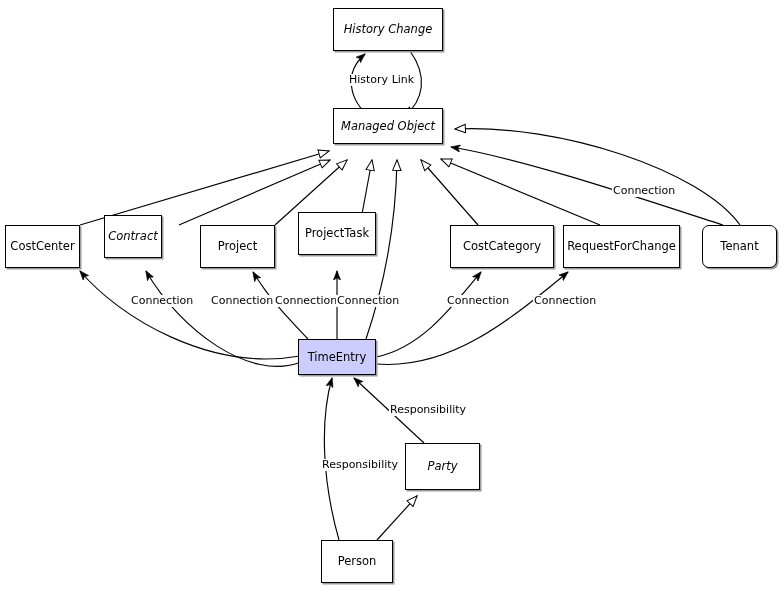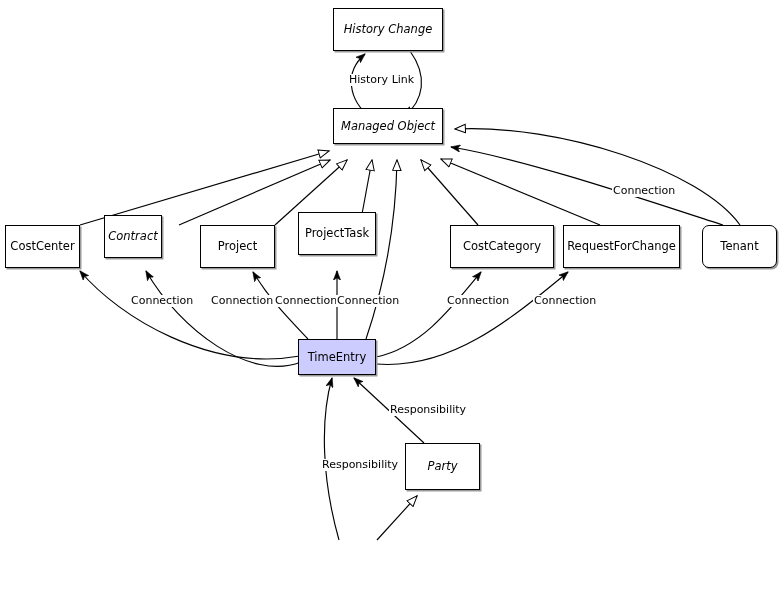--- a/index.html
+++ b/index.html
@@ -142,20 +142,23 @@
   </div>
 
   <div class="uml-class highlight" style="left:298px; top:339px; width:78px; height:36px;">
     <span class="cls-name">TimeEntry</span>
   </div>
 
   <div class="uml-class abstract" style="left:405px; top:443px; width:75px; height:47px;">
     <span class="cls-name">Party</span>
   </div>
 
+  <div class="uml-class" style="left:321px; top:540px; width:72px; height:43px;">
+    <span class="cls-name">Person</span>
+  </div>
 
   <div class="edge-label" style="left:348px; top:74px;">History Link</div>
   <div class="edge-label" style="left:612px; top:185px;">Connection</div>
   <div class="edge-label" style="left:130px; top:295px;">Connection</div>
   <div class="edge-label" style="left:210px; top:295px;">Connection</div>
   <div class="edge-label" style="left:274px; top:295px;">Connection</div>
   <div class="edge-label" style="left:336px; top:295px;">Connection</div>
   <div class="edge-label" style="left:446px; top:295px;">Connection</div>
   <div class="edge-label" style="left:533px; top:295px;">Connection</div>
   <div class="edge-label" style="left:389px; top:404px;">Responsibility</div>

